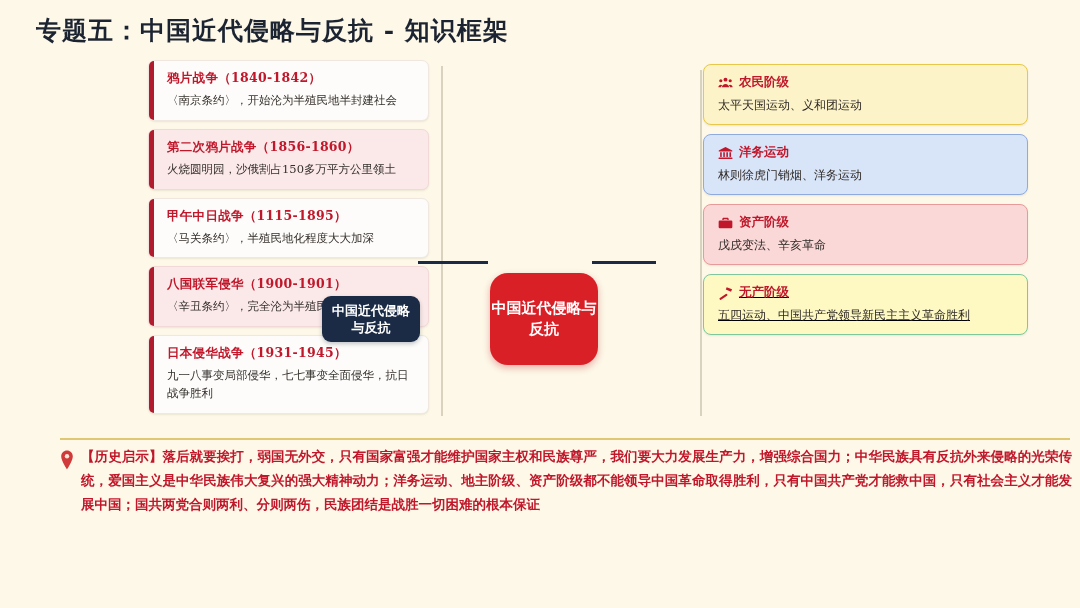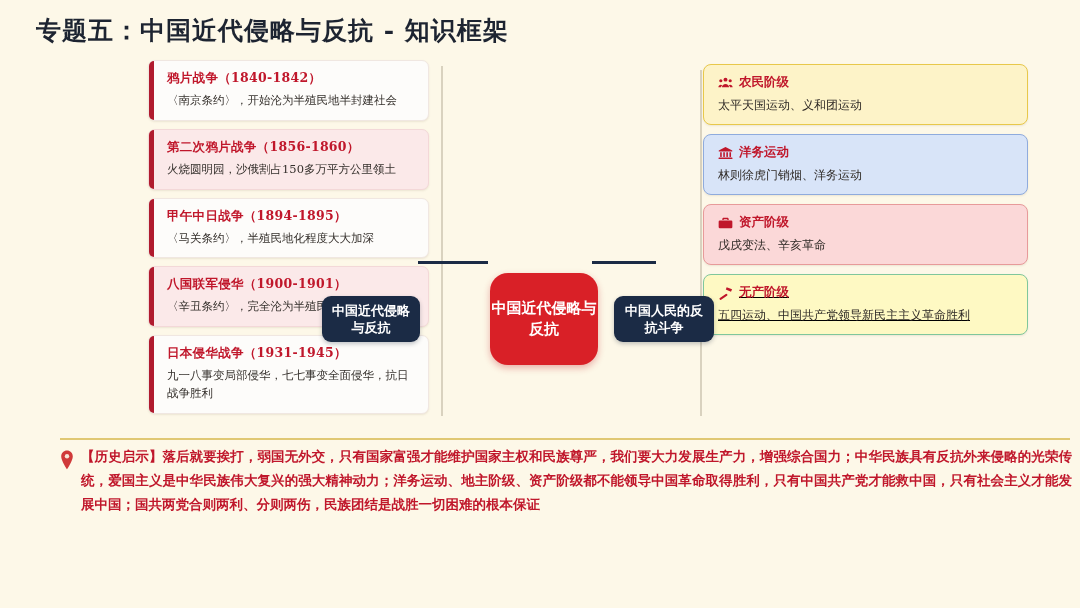--- a/index.html
+++ b/index.html
@@ -131,21 +131,21 @@
     <div class="left-col">
       <div class="card white">
         <div class="card-title">鸦片战争（1840-1842）</div>
         <div class="card-desc">〈南京条约〉，开始沦为半殖民地半封建社会</div>
       </div>
       <div class="card blush">
         <div class="card-title">第二次鸦片战争（1856-1860）</div>
         <div class="card-desc">火烧圆明园，沙俄割占150多万平方公里领土</div>
       </div>
       <div class="card white">
-        <div class="card-title">甲午中日战争（1894-1895）</div>
+        <div class="card-title">甲午中日战争（1115-1895）</div>
         <div class="card-desc">〈马关条约〉，半殖民地化程度大大加深</div>
       </div>
       <div class="card blush">
         <div class="card-title">八国联军侵华（1900-1901）</div>
         <div class="card-desc">〈辛丑条约〉，完全沦为半殖民地半封建社会</div>
       </div>
       <div class="card white">
         <div class="card-title">日本侵华战争（1931-1945）</div>
         <div class="card-desc">九一八事变局部侵华，七七事变全面侵华，抗日战争胜利</div>
       </div>
@@ -216,21 +216,20 @@
               </svg>
           </span>
           <span>无产阶级</span>
         </div>
         <div class="rcard-desc">五四运动、中国共产党领导新民主主义革命胜利</div>
       </div>
     </div>
 
     <div class="node node-side node-left">中国近代侵略与反抗</div>
     <div class="node node-center">中国近代侵略与反抗</div>
-    <div class="node node-side node-right">中国人民的反抗斗争</div>
 
   </div>
 
   <div class="divider"></div>
 
   <div class="insight">
     <span class="pin-icon">
       <svg viewBox="0 0 14 20" width="14" height="20">
         <path d="M7 0.6c-3.2 0-5.8 2.6-5.8 5.8 0 4.3 5.8 12.8 5.8 12.8s5.8-8.5 5.8-12.8c0-3.2-2.6-5.8-5.8-5.8z" fill="#d03a3a"></path>
         <circle cx="7" cy="6.3" r="2.2" fill="#f6e6d8"></circle>

